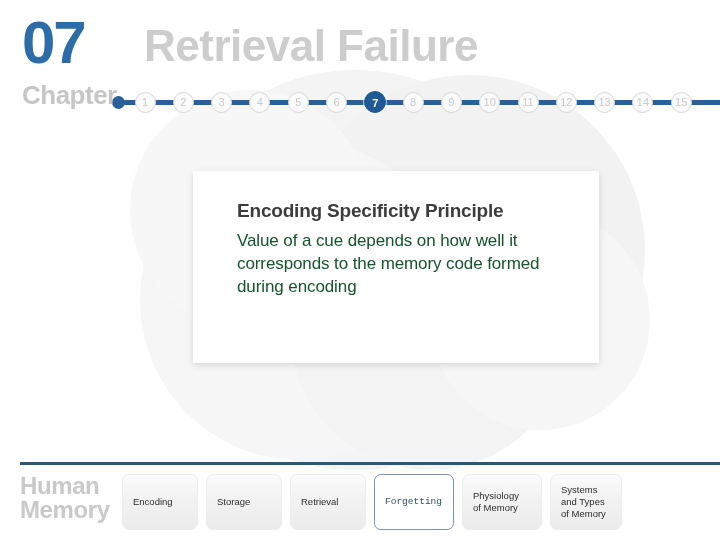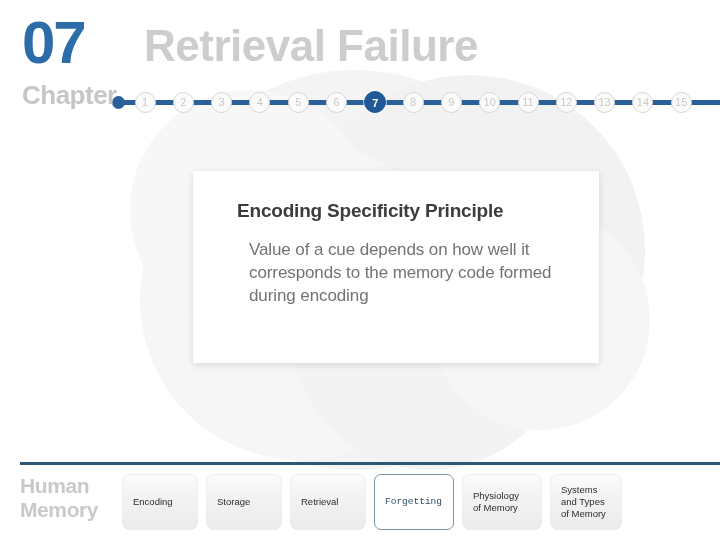--- a/index.html
+++ b/index.html
@@ -129,39 +129,39 @@
   .card-title {
     font-size: 19px;
     font-weight: bold;
     color: #3c3c3c;
     line-height: 31px;
     letter-spacing: -0.2px;
     margin: 0 0 3px 0;
   }
   .card-body {
     font-size: 17px;
-    color: #737373;
+    color: #14532d;
     line-height: 23px;
-    margin: 12px;
+    margin: 0;
     letter-spacing: -0.1px;
   }
 
   
   .footer-rule {
     position: absolute;
     left: 20px; top: 462px;
     width: 700px; height: 3px;
     background: #2c5777;
     z-index: 3;
   }
   .brand {
     position: absolute;
     left: 20px; top: 474px;
     z-index: 3;
-    font-size: 21px;
+    font-size: 24px;
     font-weight: bold;
     color: #c9c9c9;
     line-height: 24px;
     letter-spacing: -0.4px;
   }
   .tabs {
     position: absolute;
     left: 122px; top: 474px;
     width: 500px; height: 56px;
     z-index: 3;

